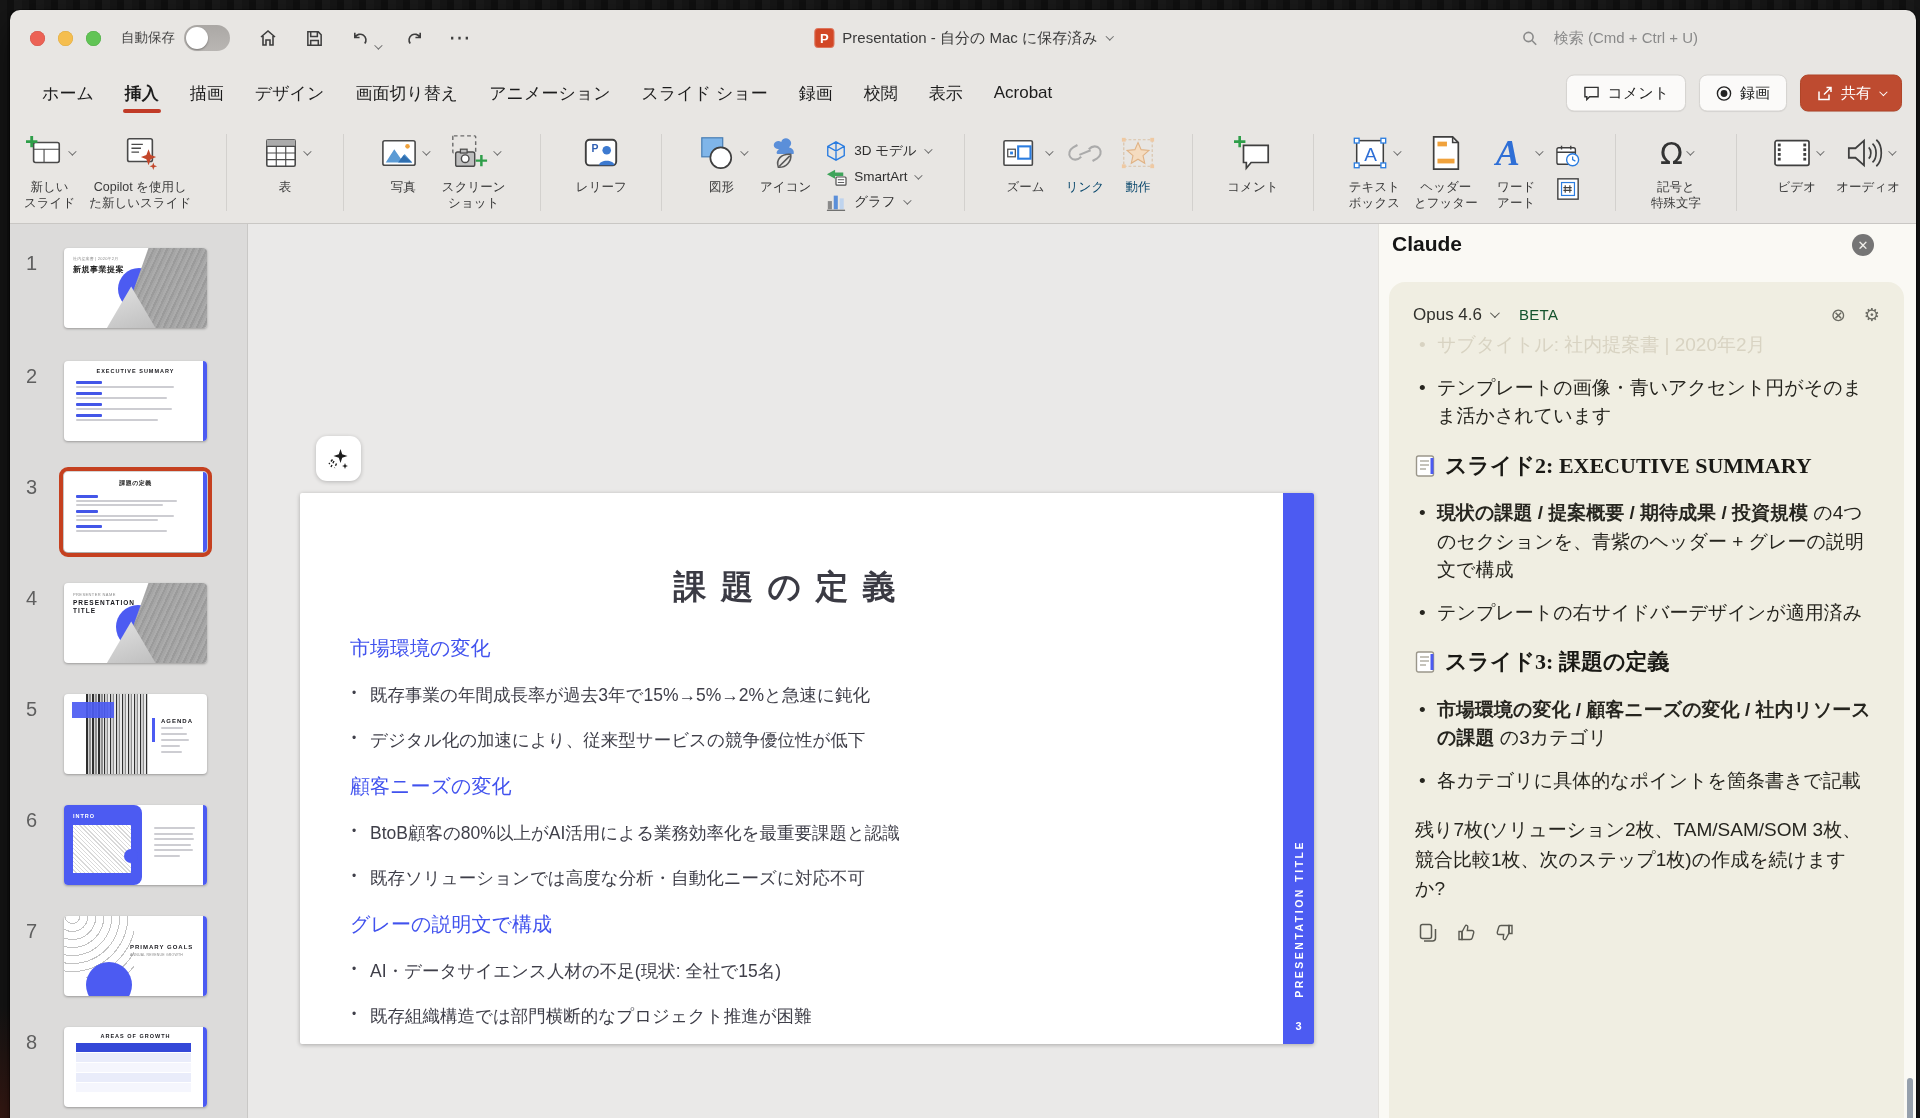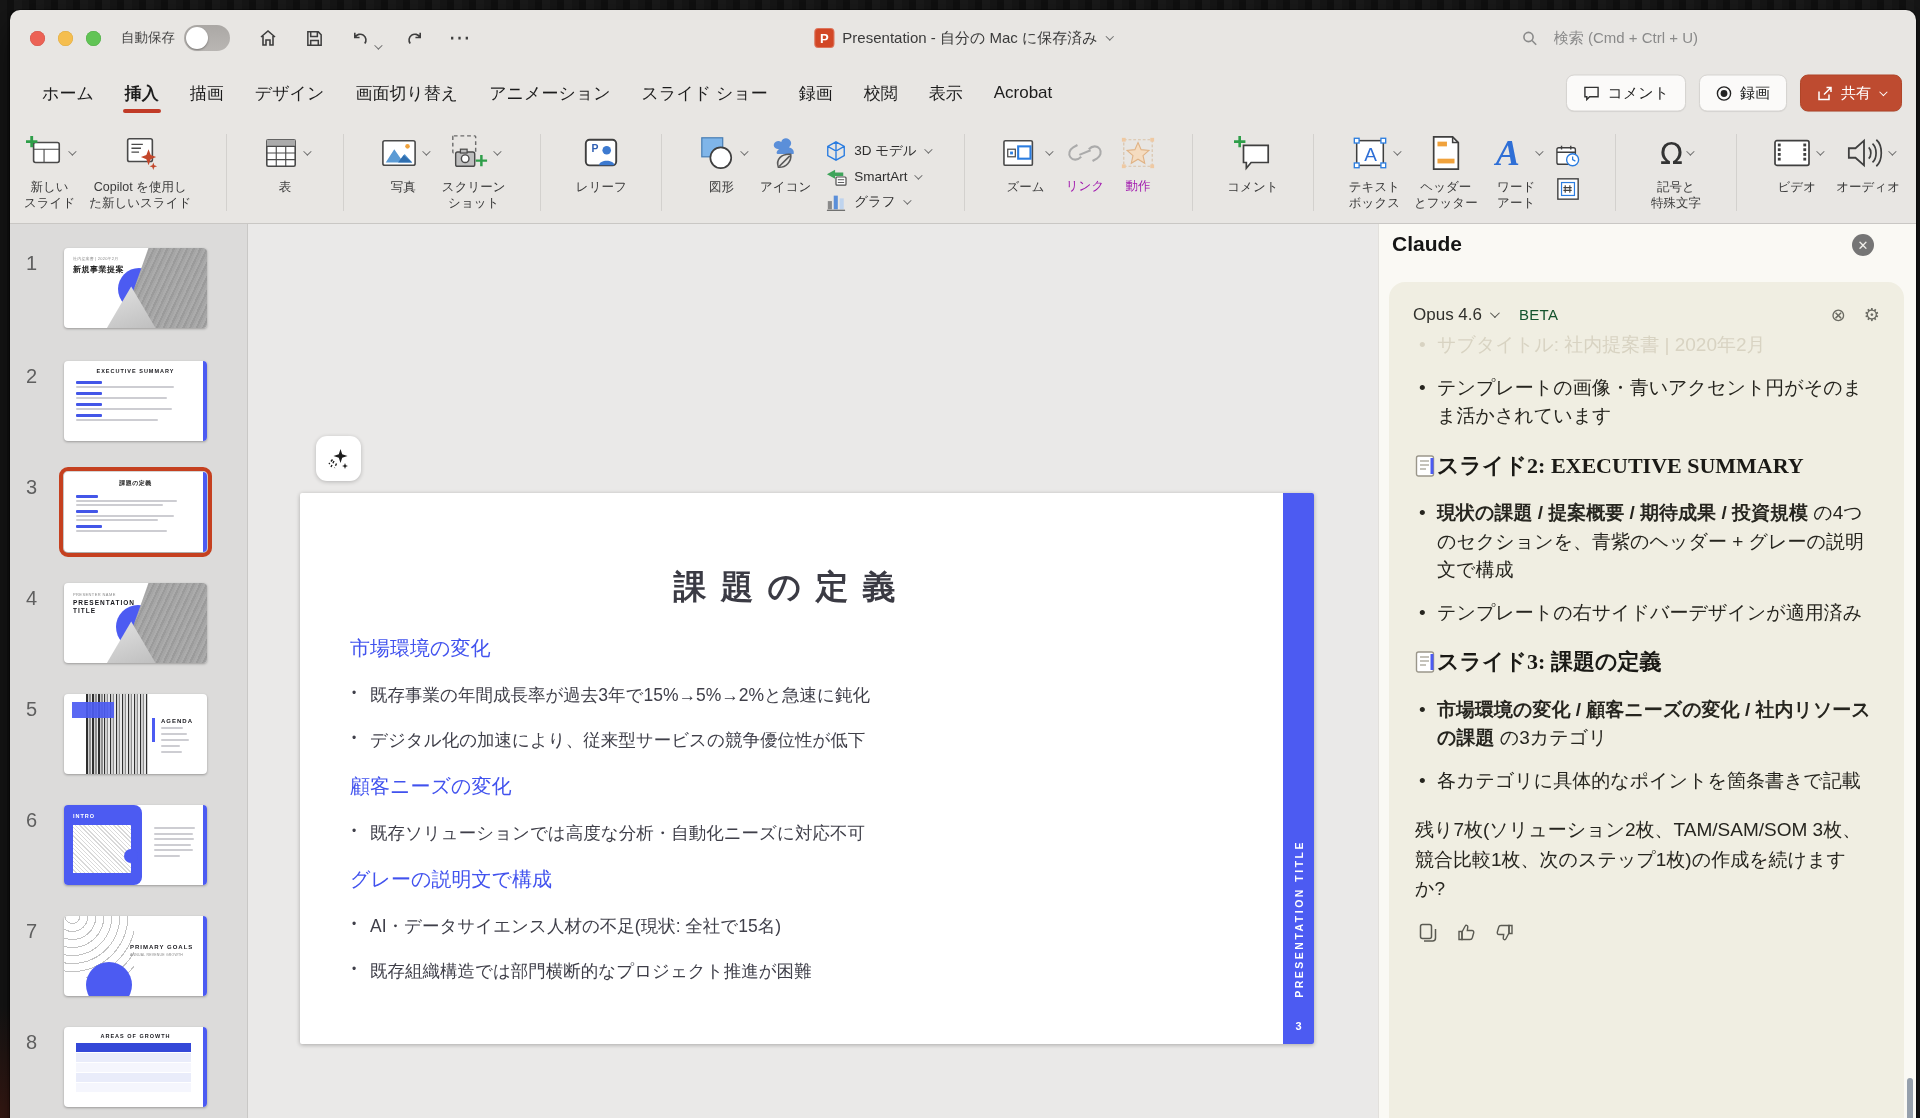--- a/index.html
+++ b/index.html
@@ -48,21 +48,21 @@
   .btn { height:37px; display:flex; align-items:center; gap:8px; padding:0 16px; border-radius:8px; background:#FBFAF9; border:1px solid #D6D4D1; font-size:15px; color:#222; box-shadow:0 .5px 1px rgba(0,0,0,.08); }
   .btn-share { background:#BE4B30; border-color:#B04528; color:#fff; font-weight:500; }
   .btn-share .chev { border-color:#fff; }
   
   .ribbon { height:104px; display:flex; align-items:stretch; padding:6px 16px 0 14px; justify-content:space-between; border-bottom:1px solid #C9C7C4; }
   .rgroup { display:flex; align-items:stretch; gap:14px; }
   .rdiv { width:1px; background:#D3D1CE; margin:8px 2px 12px; }
   .ri { display:flex; flex-direction:column; align-items:center; justify-content:flex-start; padding-top:4px; }
   .ri-ic { height:46px; display:flex; align-items:center; justify-content:center; gap:3px; }
   .ri-lb { font-size:12.5px; line-height:1.3; color:#3a3a3a; text-align:center; white-space:pre-line; margin-top:3px; }
-  .ri.disabled .ri-lb { color:#a21caf;font-family:Liberation Mono, monospace; }
+  .ri.disabled .ri-lb { color:#0c4a6e; }
   .ristack { display:flex; flex-direction:column; justify-content:center; gap:5px; padding-top:2px; }
   .ristack-row { display:flex; align-items:center; gap:7px; font-size:13.5px; color:#2e2e2e; }
   .omega { font-size:30px; color:#333; font-family:"DejaVu Sans", sans-serif; }
   .mini-stack { display:flex; flex-direction:column; gap:5px; justify-content:center; }
   
   .content { position:absolute; left:0; right:0; top:214px; bottom:0; display:flex; }
   
   .thumbs { width:238px; background:#DCDBDA; position:relative; border-right:1px solid #C9C8C6; }
   .thumb-num { position:absolute; left:16px; width:26px; text-align:left; font-size:20px; color:#5f5f5f; }
   .thumb { position:absolute; left:54px; width:143px; height:80px; background:#fff; border-radius:4px; box-shadow:0 1px 2.5px rgba(0,0,0,.3); overflow:hidden; }
@@ -107,21 +107,21 @@
   .model-name { font-size:17px; color:#30302C; }
   .model-chev { width:7px; height:7px; border-right:1.6px solid #55554f; border-bottom:1.6px solid #55554f; transform:rotate(45deg) translateY(-2px); }
   .beta { font-size:15px; color:#14532d; margin-left:14px; letter-spacing:.3px; }
   .model-icons { margin-left:auto; display:flex; gap:18px; color:#6B6B63; font-size:18px; font-family:"DejaVu Sans", sans-serif; }
   .chat { padding:2px 26px 0 26px; }
   .cb { position:relative; font-size:19px; line-height:1.5; color:#26251F; padding-left:22px; margin:14px 0; }
   .cb::before { content:"•"; position:absolute; left:4px; top:0; color:#26251F; }
   .cb.faded, .cb.faded::before { color:#D8D3C2; }
   .cb.faded { margin-top:-6px; }
   .cb b { font-weight:700; }
-  .ch { display:flex; align-items:flex-start; gap:0; font-family:"Liberation Serif", serif; font-size:22px; font-weight:700; color:#1A1915; line-height:1.35; margin:20px 0 10px 0; }
+  .ch { display:flex; align-items:flex-start; gap:8px; font-family:"Liberation Serif", serif; font-size:22px; font-weight:700; color:#1A1915; line-height:1.35; margin:20px 0 10px 0; }
   .ch .doc-ic { flex:0 0 auto; margin-top:3px; }
   .cpara { font-size:19px; line-height:1.55; color:#26251F; margin:20px 12px 14px 0; }
   .chat-actions { display:flex; gap:16px; padding:4px 0 0 2px; color:#5A5A52; }
   .ca-ic { width:22px; height:22px; display:flex; align-items:center; justify-content:center; }
   .scroll-thumb { position:absolute; right:3px; bottom:0; width:6px; height:72px; border-radius:3px; background:#96A0AC; }
 </style>
 </head>
 <body>
 
 <div class="window">
@@ -621,20 +621,21 @@
           </svg>
       </div>
 
       <div class="slide">
         <div class="slide-title">課題の定義</div>
         <div class="slide-body">
           <div class="sec-h">市場環境の変化</div>
           <div class="bullet">既存事業の年間成長率が過去3年で15%→5%→2%と急速に鈍化</div>
           <div class="bullet">デジタル化の加速により、従来型サービスの競争優位性が低下</div>
           <div class="sec-h">顧客ニーズの変化</div>
+          <div class="bullet">BtoB顧客の80%以上がAI活用による業務効率化を最重要課題と認識</div>
           <div class="bullet">既存ソリューションでは高度な分析・自動化ニーズに対応不可</div>
           <div class="sec-h">グレーの説明文で構成</div>
           <div class="bullet">AI・データサイエンス人材の不足(現状: 全社で15名)</div>
           <div class="bullet">既存組織構造では部門横断的なプロジェクト推進が困難</div>
         </div>
         <div class="slide-vbar">
           <div class="vtext">PRESENTATION TITLE</div>
           <div class="page-num">3</div>
         </div>
       </div>

